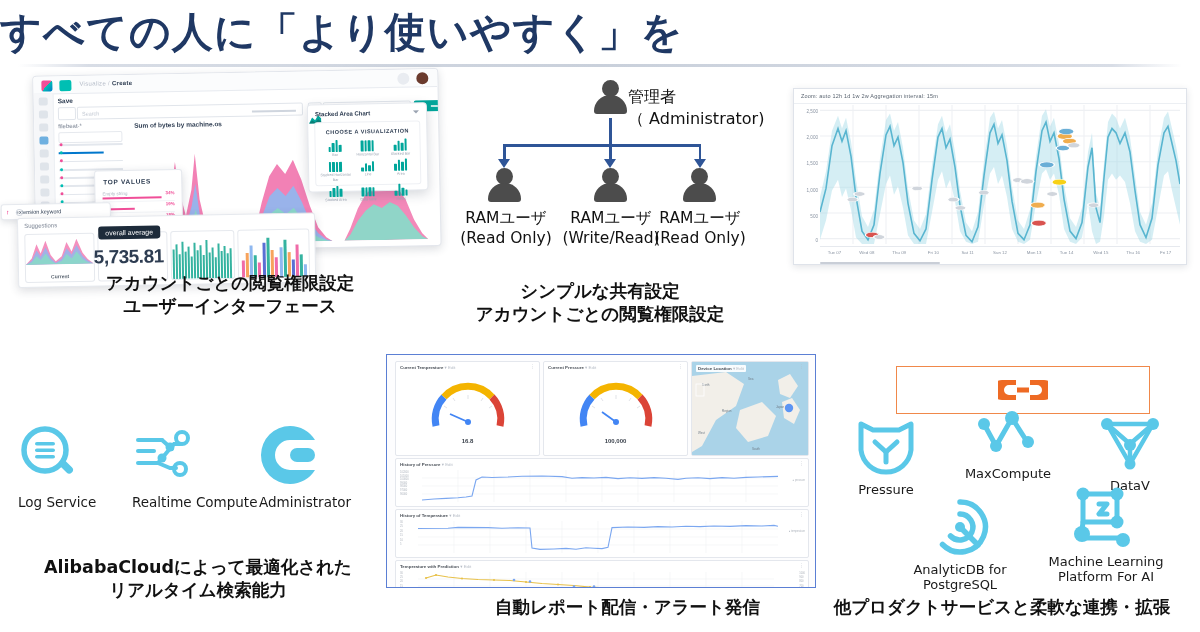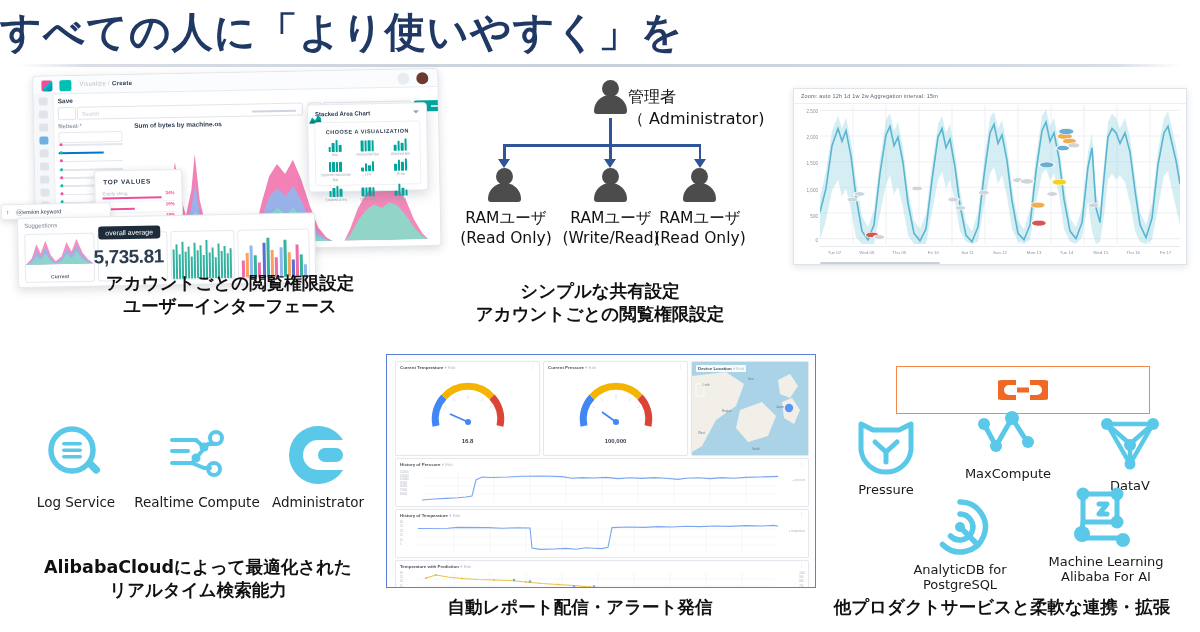--- a/index.html
+++ b/index.html
@@ -144,21 +144,21 @@
   .ml-hdr span{position:absolute;left:7px;top:3.5px;font-size:5.5px;color:#5a6470;letter-spacing:.2px;}
   .ml-plot{position:absolute;left:26px;top:16px;right:6px;bottom:20px;}
   .ml-y{position:absolute;left:2px;top:16px;bottom:20px;width:24px;}
   .ml-y div{position:absolute;right:2px;font-size:4.6px;color:#8a94a2;transform:translateY(-50%);}
   .ml-x{position:absolute;left:26px;right:6px;bottom:3px;height:14px;border-top:1px solid #e6e9ee;}
   .ml-x div{position:absolute;top:3px;font-size:4.4px;color:#8a94a2;transform:translateX(-50%);white-space:nowrap;}
   .ml-scroll{position:absolute;left:26px;bottom:0;width:120px;height:2.5px;background:#c9ced7;border-radius:2px;}
 
   
   .svc{position:absolute;left:14px;top:418px;width:368px;height:120px;}
-  .svc-item{position:absolute;text-align:center;}
+  .svc-item{position:absolute;}
   .svc-item .lbl{
     font-family:"DejaVu Sans","Liberation Sans",sans-serif;
     font-size:13.5px;color:#1a1a1a;margin-top:4px;white-space:nowrap;
   }
 
   
   .dash{
     position:absolute;left:386px;top:354px;width:428px;height:232px;
     background:#fdfdfe;border:1.5px solid #5b7fd4;overflow:hidden;
   }
@@ -857,21 +857,21 @@
       </div>
       <div style="position:absolute;right:3px;top:11px;font-size:2.6px;color:#aeb4bd;line-height:4.2px;text-align:left">
         <div>1000</div>
           <div>900</div>
           <div>800</div>
           <div>700</div>
       </div>
     </div>
   </div>
 
-  <div class="cap" style="left:400px;top:596px;width:360px;text-align:center">
+  <div class="cap" style="left:400px;top:596px;width:360px;text-align:right">
     <div>自動レポート配信・アラート発信</div>
   </div>
 
   <div class="acloud">
     <div class="ac-logo">
       <svg width="50" height="30" viewBox="0 0 50 30">
         <path d="M4 5 L18 5 L18 10 L11 10 A5 5 0 0 0 11 20 L18 20 L18 25 L4 25 A10 10 0 0 1 4 5 Z" fill="#ee6a24"></path>
         <path d="M46 5 L32 5 L32 10 L39 10 A5 5 0 0 1 39 20 L32 20 L32 25 L46 25 A10 10 0 0 0 46 5 Z" fill="#ee6a24"></path>
         <rect x="19" y="12.5" width="12" height="5" fill="#ee6a24"></rect>
       </svg>
@@ -930,21 +930,21 @@
           <path d="M14 12 L48 12 L48 40 L14 40 Z"></path>
           <path d="M14 40 L12 56 L52 56"></path>
           <path d="M30 22 L38 22 L30 32 L38 32"></path>
         </g>
         <circle cx="14" cy="12" r="6.5" fill="#5ac8e8"></circle>
         <circle cx="48" cy="12" r="6.5" fill="#5ac8e8"></circle>
         <circle cx="48" cy="40" r="6.5" fill="#5ac8e8"></circle>
         <circle cx="13" cy="52" r="8" fill="#5ac8e8"></circle>
         <circle cx="54" cy="58" r="7" fill="#5ac8e8"></circle>
       </svg>
-      <div class="lbl lblw" style="width:140px">Machine Learning Alibaba For AI</div>
+      <div class="lbl lblw" style="width:140px">Machine Learning Platform For AI</div>
     </div>
   </div>
 
   <div class="cap" style="left:812px;top:596px;width:380px;">
     <div>他プロダクトサービスと柔軟な連携・拡張</div>
   </div>
 
 </div>
 
 </body></html>

